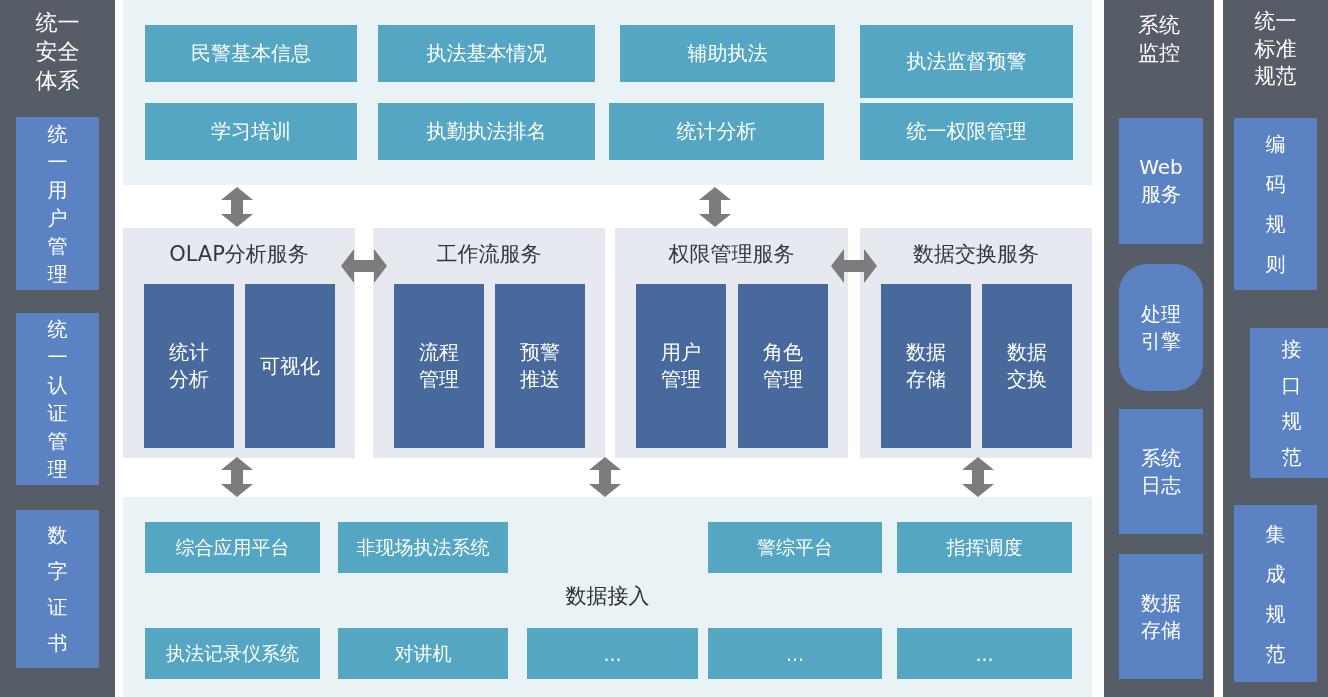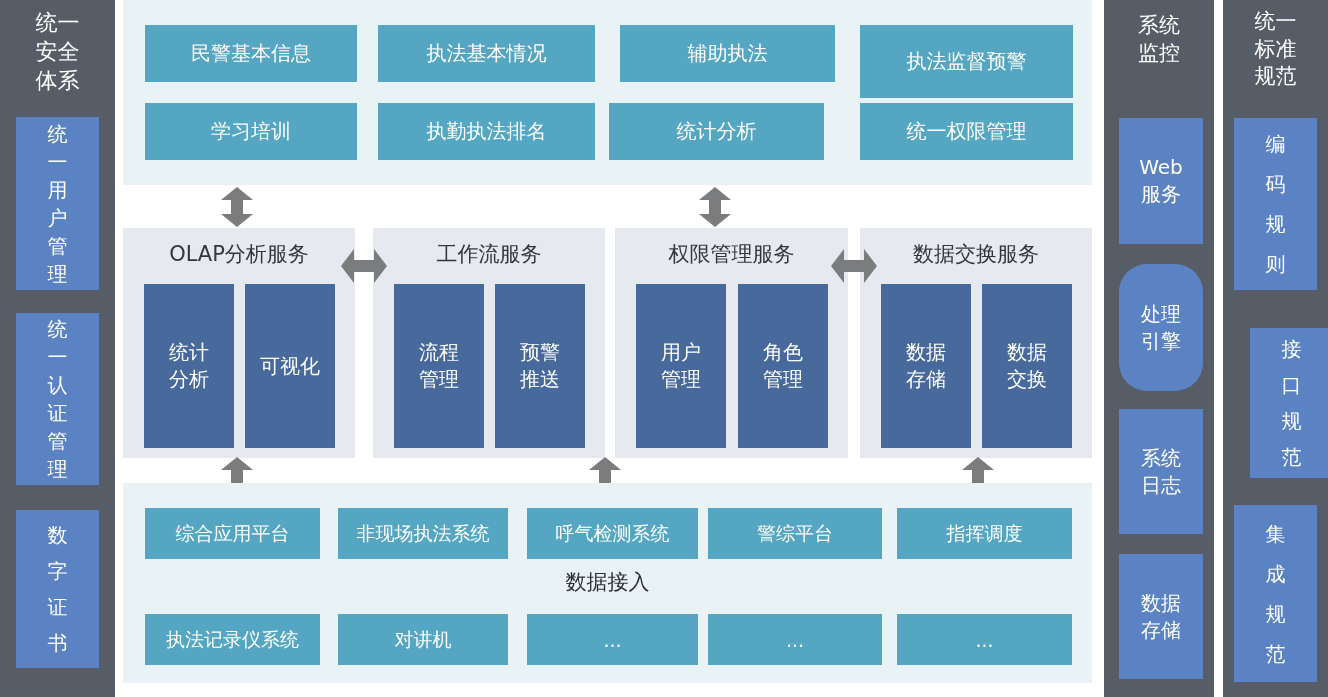--- a/index.html
+++ b/index.html
@@ -154,24 +154,23 @@
     <svg width="32" height="40" viewBox="0 0 32 40">
         <polygon points="16,0 32,13 22,13 22,27 32,27 16,40 0,27 10,27 10,13 0,13" fill="#7b7c7e"></polygon>
       </svg>
   </div>
   <div class="arrow" style="left:962px; top:457px;">
     <svg width="32" height="40" viewBox="0 0 32 40">
         <polygon points="16,0 32,13 22,13 22,27 32,27 16,40 0,27 10,27 10,13 0,13" fill="#7b7c7e"></polygon>
       </svg>
   </div>
 
-  <section class="cyan-section" style="left:123px; top:483px; width:969px; height:200px;">
+  <section class="cyan-section" style="left:123px; top:497px; width:969px; height:200px;">
     <div class="teal-box" style="left:22px;  top:25px; width:175px; height:51px; font-size:19px;">综合应用平台</div>
     <div class="teal-box" style="left:215px; top:25px; width:170px; height:51px; font-size:19px;">非现场执法系统</div>
-    <div class="teal-box" style="left:404px; top:25px; width:171px; height:51px; font-size:19px;">呼气检测系统</div>
     <div class="teal-box" style="left:585px; top:25px; width:174px; height:51px; font-size:19px;">警综平台</div>
     <div class="teal-box" style="left:774px; top:25px; width:175px; height:51px; font-size:19px;">指挥调度</div>
 
     <div class="bottom-label" style="top:85px;">数据接入</div>
 
     <div class="teal-box" style="left:22px;  top:131px; width:175px; height:51px; font-size:19px;">执法记录仪系统</div>
     <div class="teal-box" style="left:215px; top:131px; width:170px; height:51px; font-size:19px;">对讲机</div>
     <div class="teal-box" style="left:404px; top:131px; width:171px; height:51px; font-size:19px;">...</div>
     <div class="teal-box" style="left:585px; top:131px; width:174px; height:51px; font-size:19px;">...</div>
     <div class="teal-box" style="left:774px; top:131px; width:175px; height:51px; font-size:19px;">...</div>

